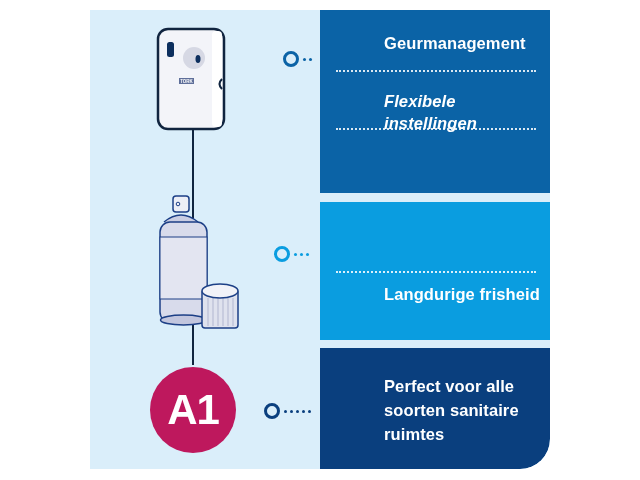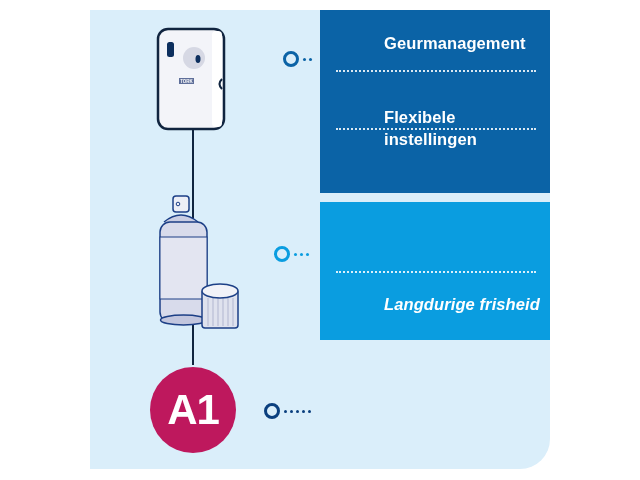--- a/index.html
+++ b/index.html
@@ -82,23 +82,26 @@
         <span style="background:#0a3f7e"></span>
         <span style="background:#0a3f7e"></span>
         <span style="background:#0a3f7e"></span>
         <span style="background:#0a3f7e"></span>
       </div>
   </div>
 
   <div class="panel p1">
     <div class="item" style="position:absolute;top:22px;">Geurmanagement</div>
     <div class="sep" style="position:absolute;top:60px;left:16px;right:14px;"></div>
-    <div class="item" style="position:absolute;top:96px;">Flexibele instellingen</div>
+    <div class="item" style="position:absolute;top:80px;font-style:italic;">Flexibele instellingen</div>
     <div class="sep" style="position:absolute;top:118px;left:16px;right:14px;"></div>
   </div>
 
   <div class="panel p2">
     <div class="sep" style="position:absolute;top:69px;left:16px;right:14px;"></div>
-    <div class="item" style="position:absolute;top:91px;font-style:italic;">Langdurige frisheid</div>
+    <div class="item" style="position:absolute;top:81px;">Langdurige frisheid</div>
   </div>
 
+  <div class="panel p3">
+    <div class="item" style="position:absolute;top:26px;width:160px;line-height:24px;">Perfect voor alle soorten sanitaire ruimtes</div>
+  </div>
 
 </div>
 
 </body></html>

